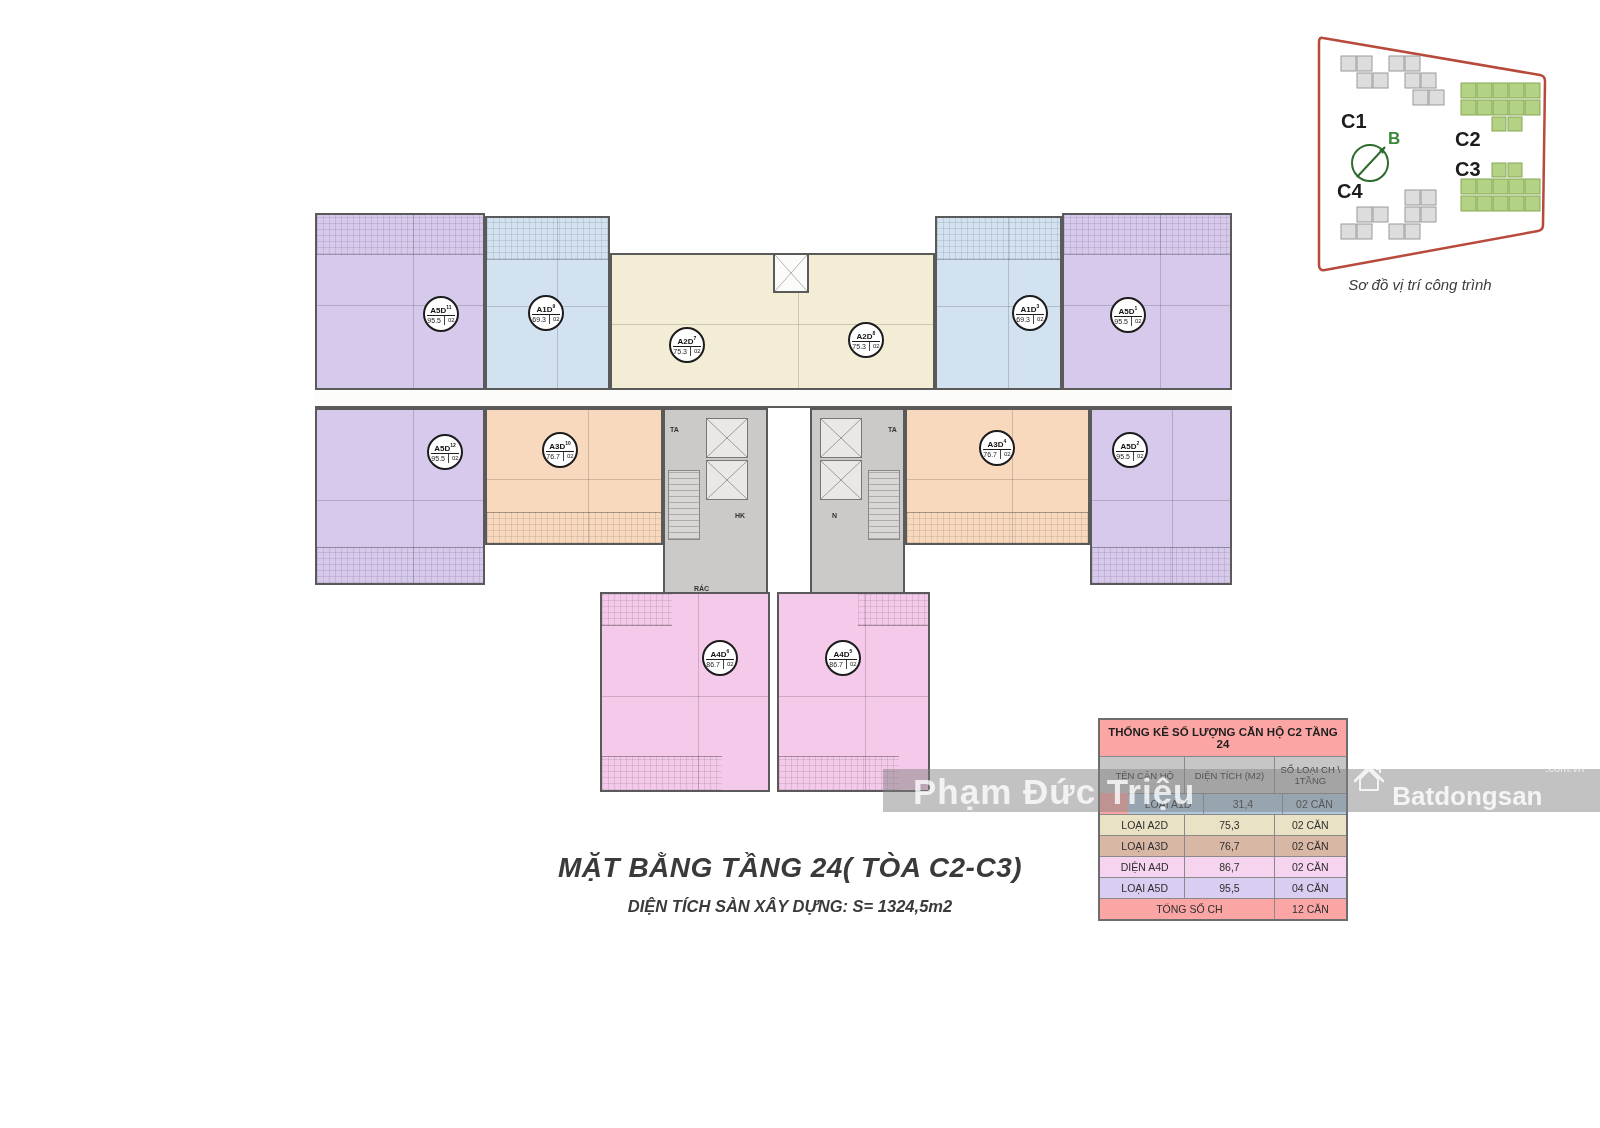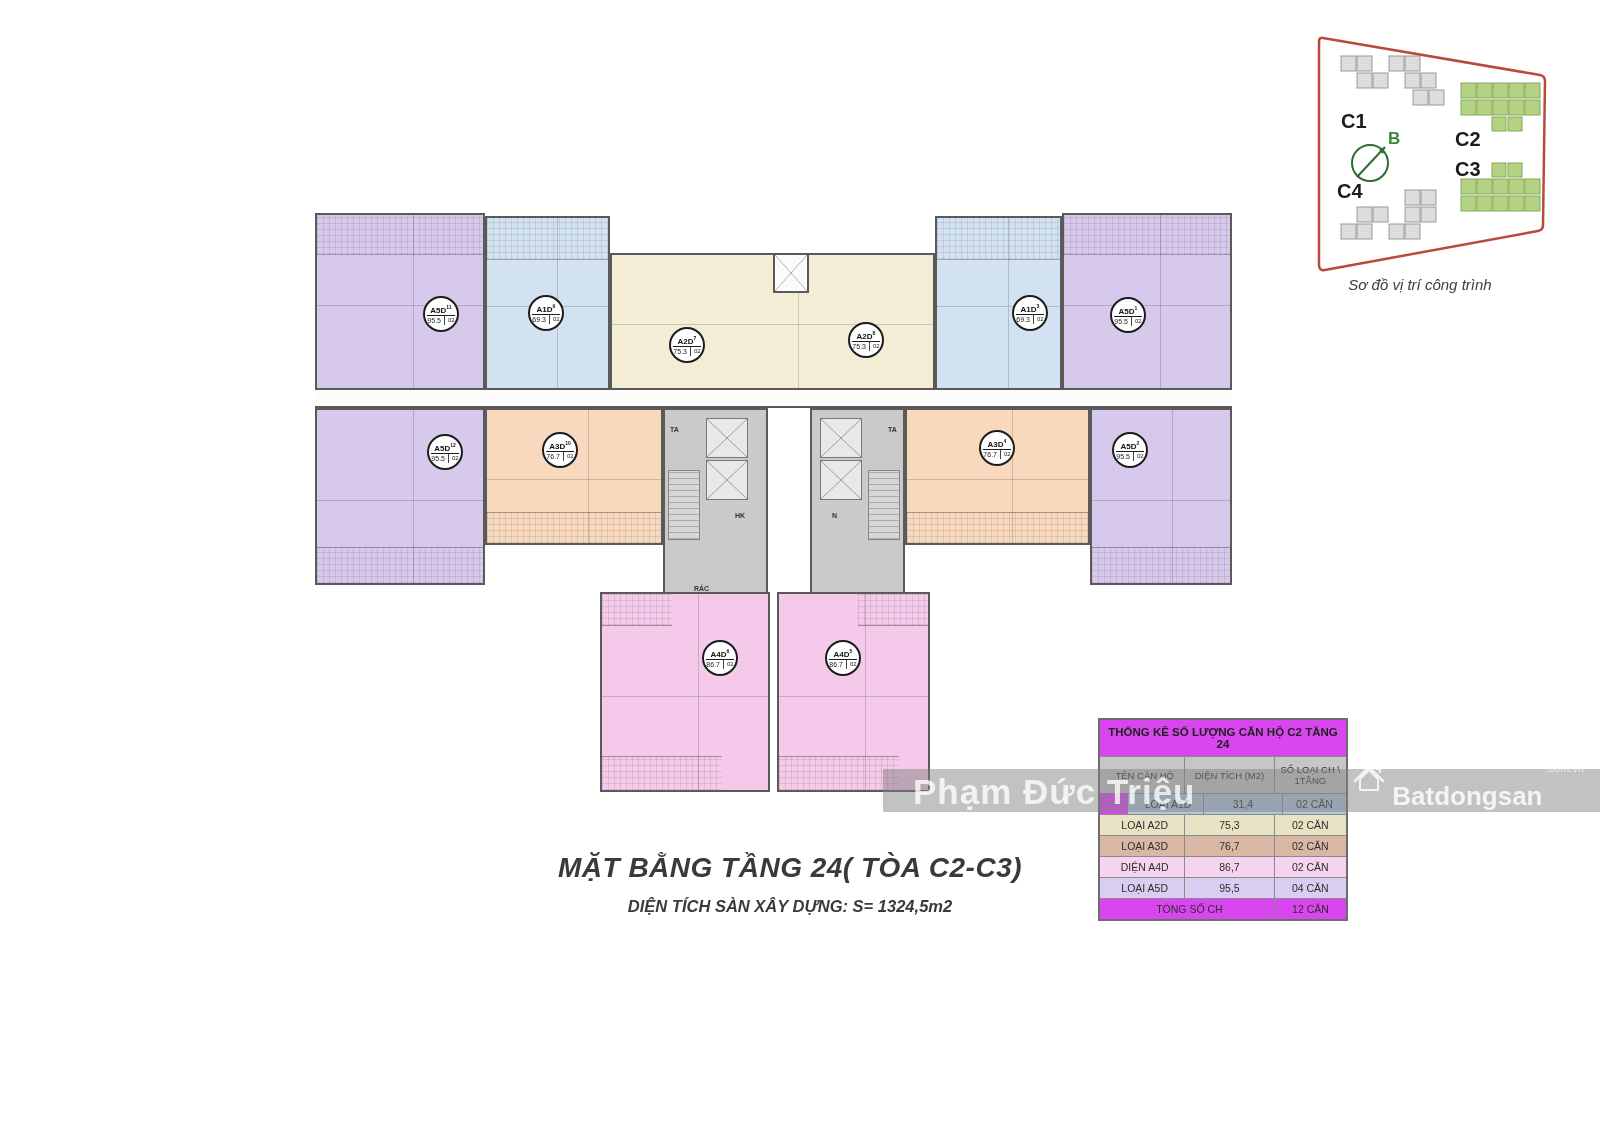--- a/index.html
+++ b/index.html
@@ -30,21 +30,21 @@
   .unit{position:absolute;width:36px;height:36px;border:2px solid #1c1c1c;border-radius:50%;
         background:#fff;box-sizing:border-box;display:flex;flex-direction:column;align-items:center;justify-content:center;}
   .unit .l1{font-size:8px;font-weight:bold;color:#111;line-height:9px;border-bottom:1px solid #1c1c1c;width:86%;text-align:center;}
   .unit .l1 sup{font-size:5px;}
   .unit .l2{font-size:7px;color:#222;line-height:9px;display:flex;gap:3px;align-items:center;}
   .unit .l2 .cnt{border-left:1px solid #444;padding-left:3px;font-size:6px;}
   
   .sitemap-caption{position:absolute;left:1300px;top:276px;width:240px;text-align:center;
         font-style:italic;font-size:15px;color:#3c3c3c;}
   
-  .table{position:absolute;left:1098px;top:718px;width:250px;border:2px solid #6d6d6d;background:#d946ef;box-sizing:border-box;font-size:10.5px;}
+  .table{position:absolute;left:1098px;top:718px;width:250px;border:2px solid #6d6d6d;background:#fca5a5;box-sizing:border-box;font-size:10.5px;}
   .trow{display:flex;border-top:1px solid #8a8a8a;}
   .trow:first-child{border-top:none;}
   .tcell{box-sizing:border-box;padding:4px 2px;text-align:center;border-left:1px solid #8a8a8a;
          display:flex;align-items:center;justify-content:center;color:#2e2e2e;}
   .tcell:first-child{border-left:none;padding-left:7px;}
   .c1{width:85px;} .c2{width:90px;} .c3{width:73px;}
   .ttitle{font-weight:bold;font-size:11.5px;text-align:center;padding:6px 2px;color:#1f1f1f;}
   .thead{background:#c6c6c6;font-size:9.5px;min-height:36px;}
   .tmerge{width:176px;}
   

